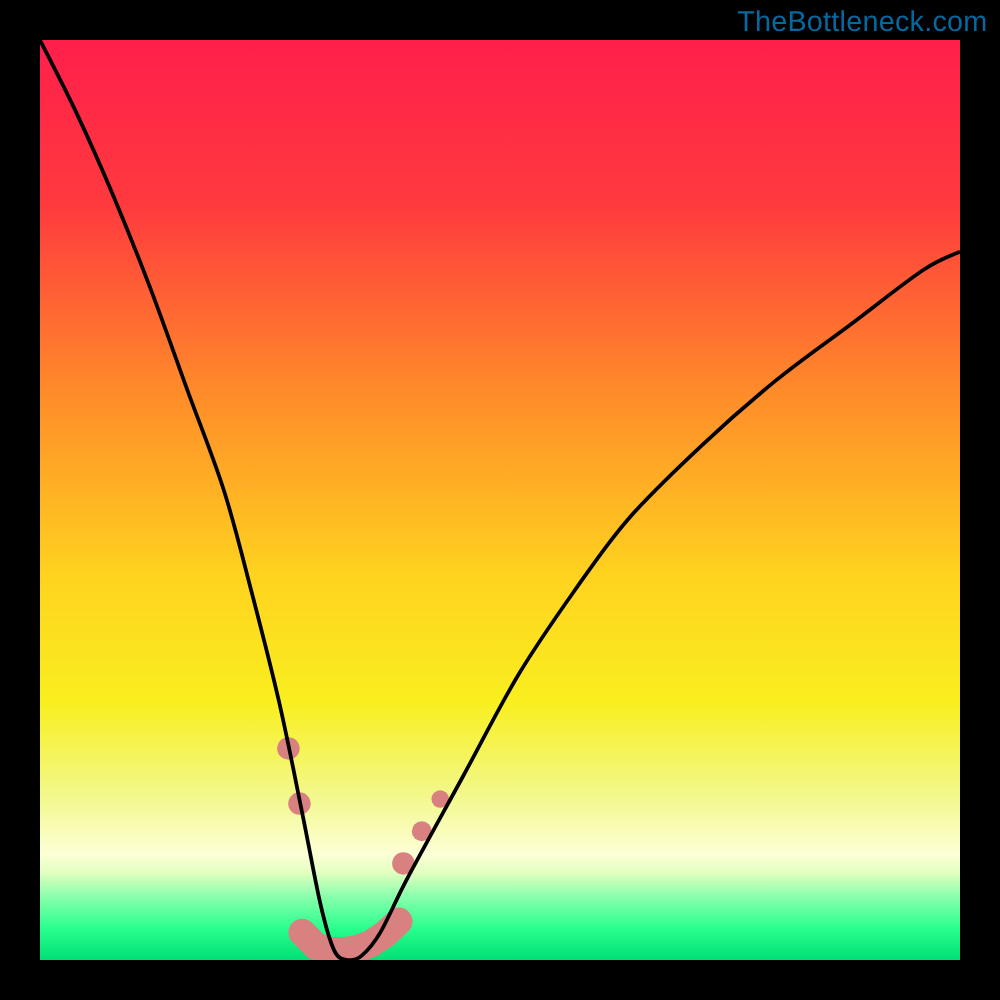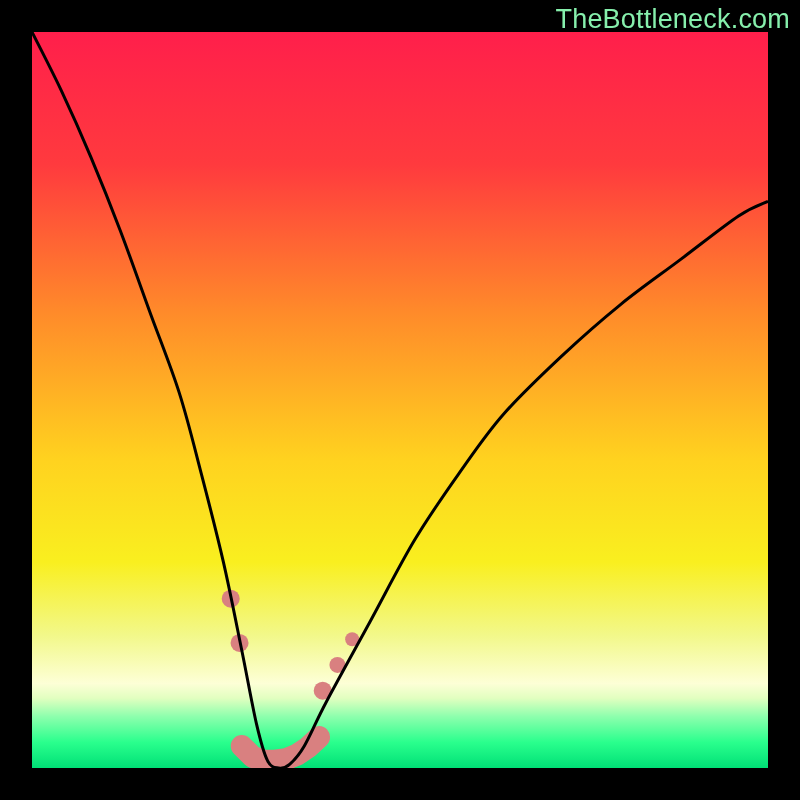--- a/index.html
+++ b/index.html
@@ -38,22 +38,22 @@
     position: absolute;
     left: 0;
     top: 0;
     width: 736px;
     height: 736px;
   }
   .watermark {
     position: absolute;
     top: 4px;
     right: 10px;
-    color: #86efac;
-    font-size: 27px;
+    color: #0369a1;
+    font-size: 23px;
     font-weight: 500;
     letter-spacing: 0.2px;
     user-select: none;
   }
 </style>
 </head>
 <body>
 
 <div class="frame">
 

